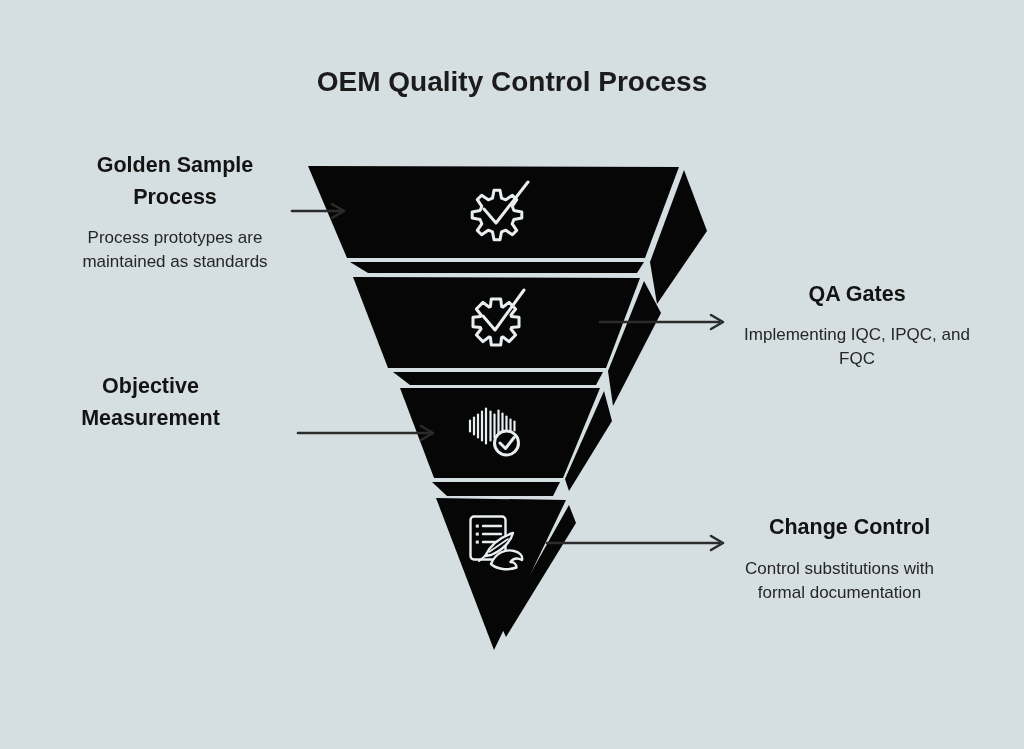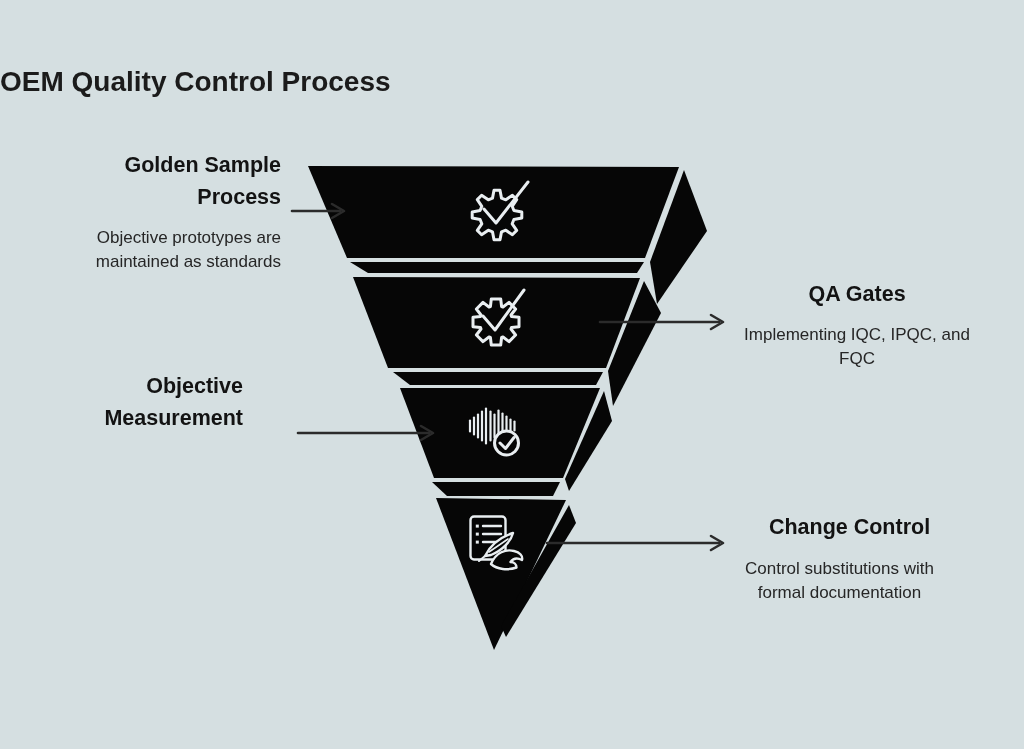--- a/index.html
+++ b/index.html
@@ -3,45 +3,45 @@
 <meta charset="utf-8">
 <style>
   html,body{margin:0;padding:0;}
   .canvas{
     position:relative;width:1024px;height:749px;
     background:#d5dfe1;overflow:hidden;
     font-family:"Liberation Sans",sans-serif;
   }
   .title{
     position:absolute;top:66px;left:0;width:100%;
-    text-align:left;font-size:28px;font-weight:700;color:#1b1b1b;
+    text-align:center;font-size:28px;font-weight:700;color:#1b1b1b;
   }
   .svg-layer{position:absolute;left:0;top:0;}
   .step{position:absolute;}
   .step .heading{font-size:21.5px;font-weight:700;color:#131313;line-height:1.47;}
   .step .desc{font-size:17px;color:#262626;line-height:1.42;margin-top:13px;}
-  .step.left{text-align:right;}
+  .step.left{text-align:center;}
   .step.right{text-align:center;}
   #step-1{right:743px;top:150px;width:212px;}
   #step-2{left:742px;top:279px;width:230px;}
   #step-3{right:781px;top:371px;width:185px;}
   #step-4{left:742px;top:488px;width:215px;margin-top:24px;}
   #step-4 .desc{max-width:195px;}
   #step-2 .desc{margin-top:12px;}
 </style>
 </head>
 <body>
 
 <div class="canvas">
 
   <div class="title">OEM Quality Control Process</div>
 
   <div class="step left" id="step-1">
     <div class="heading">Golden Sample Process</div>
-    <div class="desc">Objective prototypes are maintained as standards</div>
+    <div class="desc">Process prototypes are maintained as standards</div>
   </div>
 
   <div class="step right" id="step-2">
     <div class="heading">QA Gates</div>
     <div class="desc">Implementing IQC, IPQC, and FQC</div>
   </div>
 
   <div class="step left" id="step-3">
     <div class="heading">Objective Measurement</div>
   </div>

